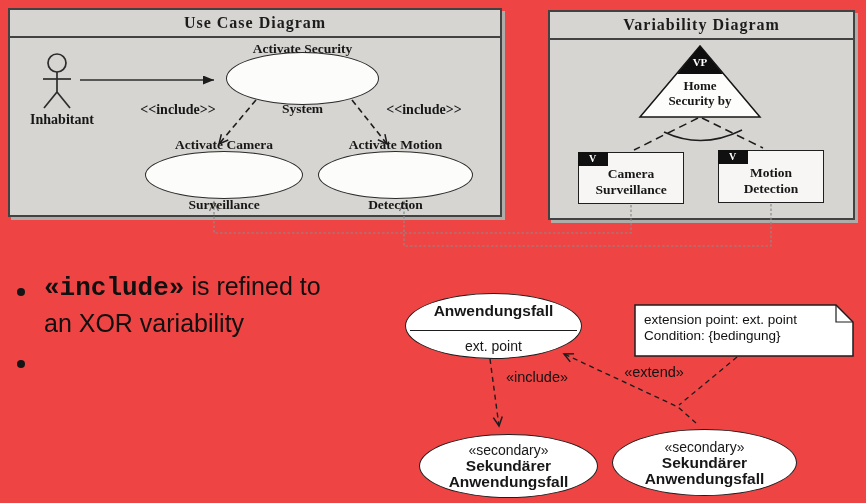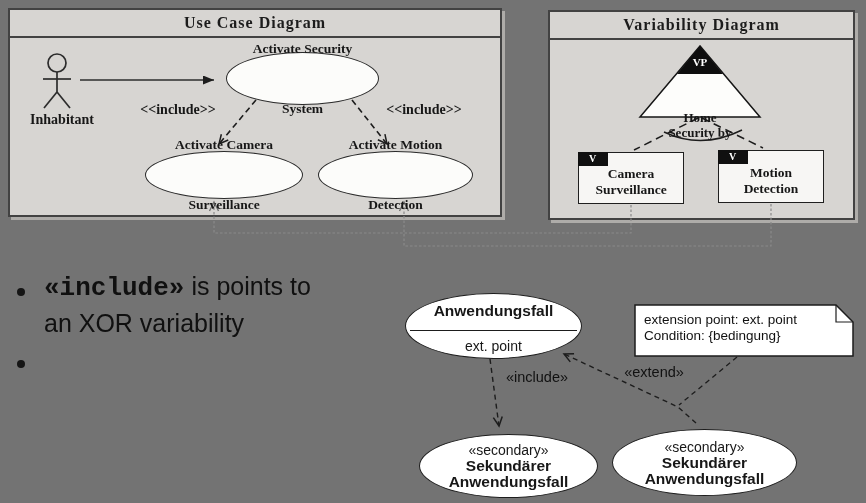--- a/index.html
+++ b/index.html
@@ -1,16 +1,16 @@
 <!DOCTYPE html>
 <html><head>
 <meta charset="utf-8">
 <style>
   html,body{margin:0;padding:0;background:#ffffff;}
-  .canvas{position:relative;width:866px;height:503px;background:#737373;overflow:hidden;
+  .canvas{position:relative;width:866px;height:503px;background:#ef4444;overflow:hidden;
           font-family:"Liberation Serif",serif;color:#171717;}
   .serif{font-family:"Liberation Serif",serif;}
   .mono{font-family:"Liberation Mono",monospace;}
 
   .panel{position:absolute;z-index:1;box-sizing:border-box;background:#d7d5d2;
          border:2px solid #424242;box-shadow:3px 3px 0 #aeaca9;}
   .panel-title{height:26px;line-height:26px;border-bottom:2px solid #424242;text-align:center;
                font-weight:700;font-size:16px;letter-spacing:1px;color:#1c1c1c;}
 
   svg.overlay{position:absolute;left:0;top:0;z-index:2;pointer-events:none;}
@@ -121,39 +121,39 @@
   </div>
 
   <div class="usecase serif" style="left:318px;top:151px;width:155px;height:48px;">
     <span>Activate Motion</span>
     <span>Detection</span>
   </div>
 
   <div class="lab serif" style="left:684px;top:56px;width:32px;text-align:center;color:#ffffff;font-weight:700;font-size:11px;">VP</div>
 
   <div class="lab serif" style="left:655px;top:78px;width:90px;text-align:center;font-weight:700;font-size:13px;line-height:15px;">
-    <span style="display:block;margin-top:32px;">Home</span>
+    <span style="display:block;">Home</span>
     <span style="display:block;">Security by</span>
   </div>
 
   <div class="vbox serif" style="left:578px;top:152px;width:106px;height:52px;">
     <span class="vtab">V</span>
     <span>Camera</span>
     <span>Surveillance</span>
   </div>
 
   <div class="vbox serif" style="left:718px;top:150px;width:106px;height:53px;">
     <span class="vtab">V</span>
     <span>Motion</span>
     <span>Detection</span>
   </div>
 
   <div class="bdot" style="left:17px;top:288px;"></div>
   <div class="bullet" style="left:44px;top:269px;">
-    <span class="mono">«include»</span><span> is points to</span><br>
+    <span class="mono">«include»</span><span> is refined to</span><br>
     <span>an XOR variability</span>
   </div>
 
   <div class="bdot" style="left:17px;top:360px;"></div>
 
   <div class="base-uc" style="left:405px;top:293px;width:177px;height:66px;">
     <span class="nm">Anwendungsfall</span>
     <span class="chord"></span>
     <span class="ext">ext. point</span>
   </div>

